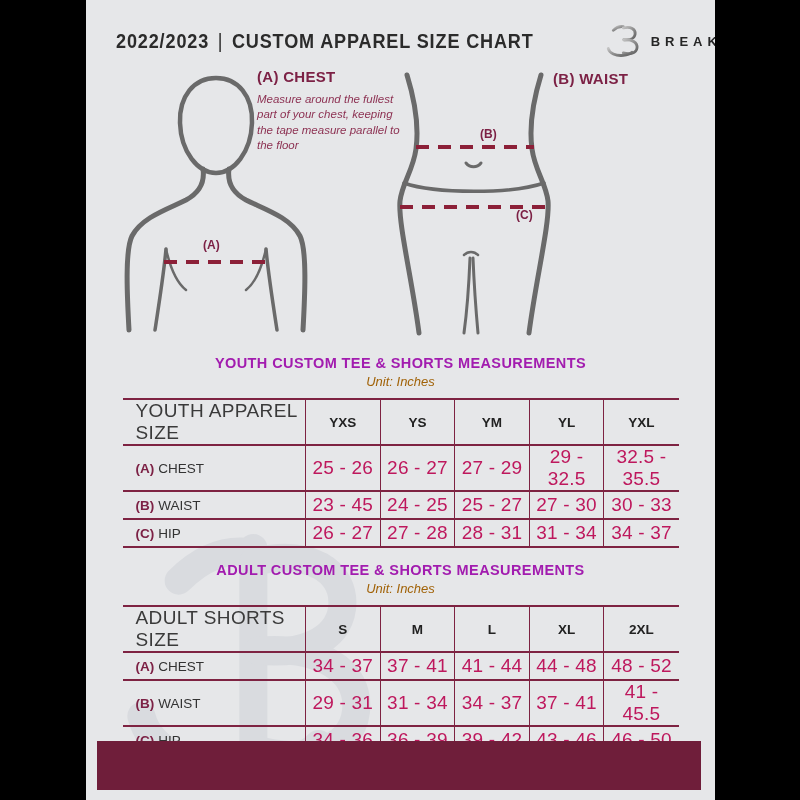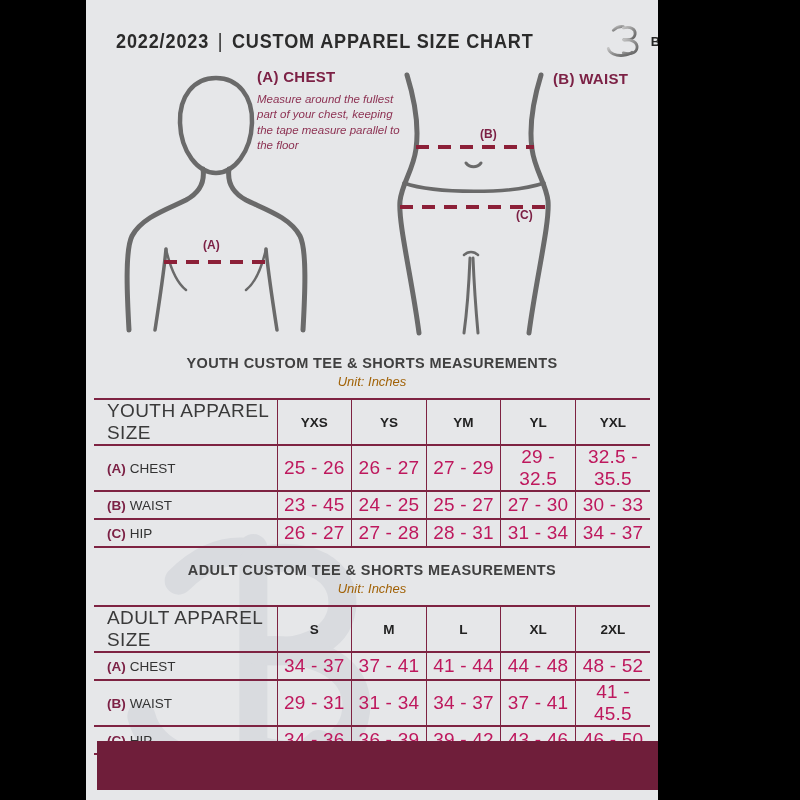--- a/index.html
+++ b/index.html
@@ -1,19 +1,19 @@
 <!DOCTYPE html>
 <html><head>
 <meta charset="utf-8">
 <style>
   * { margin:0; padding:0; box-sizing:border-box; }
   body { width:800px; height:800px; font-family:"Liberation Sans", sans-serif; }
 
   #stage { position:relative; width:800px; height:800px; background:#000; overflow:hidden; }
-  #doc   { position:absolute; left:86px; top:0; width:572px; height:800px;
+  #doc   { position:absolute; left:86px; top:0; width:629px; height:800px;
            background:#e6e7e9; overflow:hidden; }
 
   
   .watermark { position:absolute; left:8px; top:520px; z-index:0; opacity:1; }
 
   .content { position:relative; z-index:1; }
 
   
   .header { display:flex; justify-content:space-between; align-items:center;
             padding:20px 26px 0 30px; height:62px; }
@@ -36,21 +36,21 @@
   .note p  { font-size:11.5px; font-style:italic; color:#8d3253; line-height:1.34;
              white-space:pre-line; }
   .note-chest { left:171px; top:2px;  width:143px; }
   .note-waist { left:467px; top:4px;  width:156px; }
   .note-hips  { left:467px; top:140px; width:160px; }
 
   
   .table-block { text-align:center; }
   .tb-youth { margin-top:4px; }
   .tb-adult { margin-top:14px; }
-  .section-title { font-size:14.5px; font-weight:bold; color:#404040; letter-spacing:0.4px; }
+  .section-title { font-size:14.5px; font-weight:bold; color:#a21caf; letter-spacing:0.4px; }
   .unit { font-size:13px; font-style:italic; color:#a16207; margin-top:3px; }
   table { width:556px; margin:9px auto 0; border-collapse:collapse; table-layout:fixed; }
   col.c-label { width:183px; }
   td { height:28px; vertical-align:middle; background:transparent; }
   tr td { border-top:2px solid #7e2342; border-bottom:2px solid #7e2342; }
   td + td { border-left:1.5px solid #7e2342; }
   .rowhead { text-align:left; padding-left:13px; font-size:19px; color:#3a3a3a; letter-spacing:0.4px; }
   .colhead { text-align:center; font-weight:bold; font-size:13.5px; color:#222; }
   .rowlabel { text-align:left; padding-left:13px; font-size:13.5px; color:#333; }
   .rowlabel .pfx { font-weight:bold; color:#7c2145; margin-right:4px; }
@@ -202,21 +202,21 @@
           <colgroup>
               <col class="c-label">
               <col>
               <col>
               <col>
               <col>
               <col>
             </colgroup>
           <tbody>
               <tr>
-            <td class="rowhead">ADULT APPAREL SIZE</td>
+            <td class="rowhead">ADULT SHORTS SIZE</td>
             <td class="colhead">S</td>
             <td class="colhead">M</td>
             <td class="colhead">L</td>
             <td class="colhead">XL</td>
             <td class="colhead">2XL</td>
           </tr>
           <tr>
             <td class="rowlabel"><span class="pfx">(A)</span><span>CHEST</span></td>
             <td class="val">34 - 37</td>
             <td class="val">37 - 41</td>

